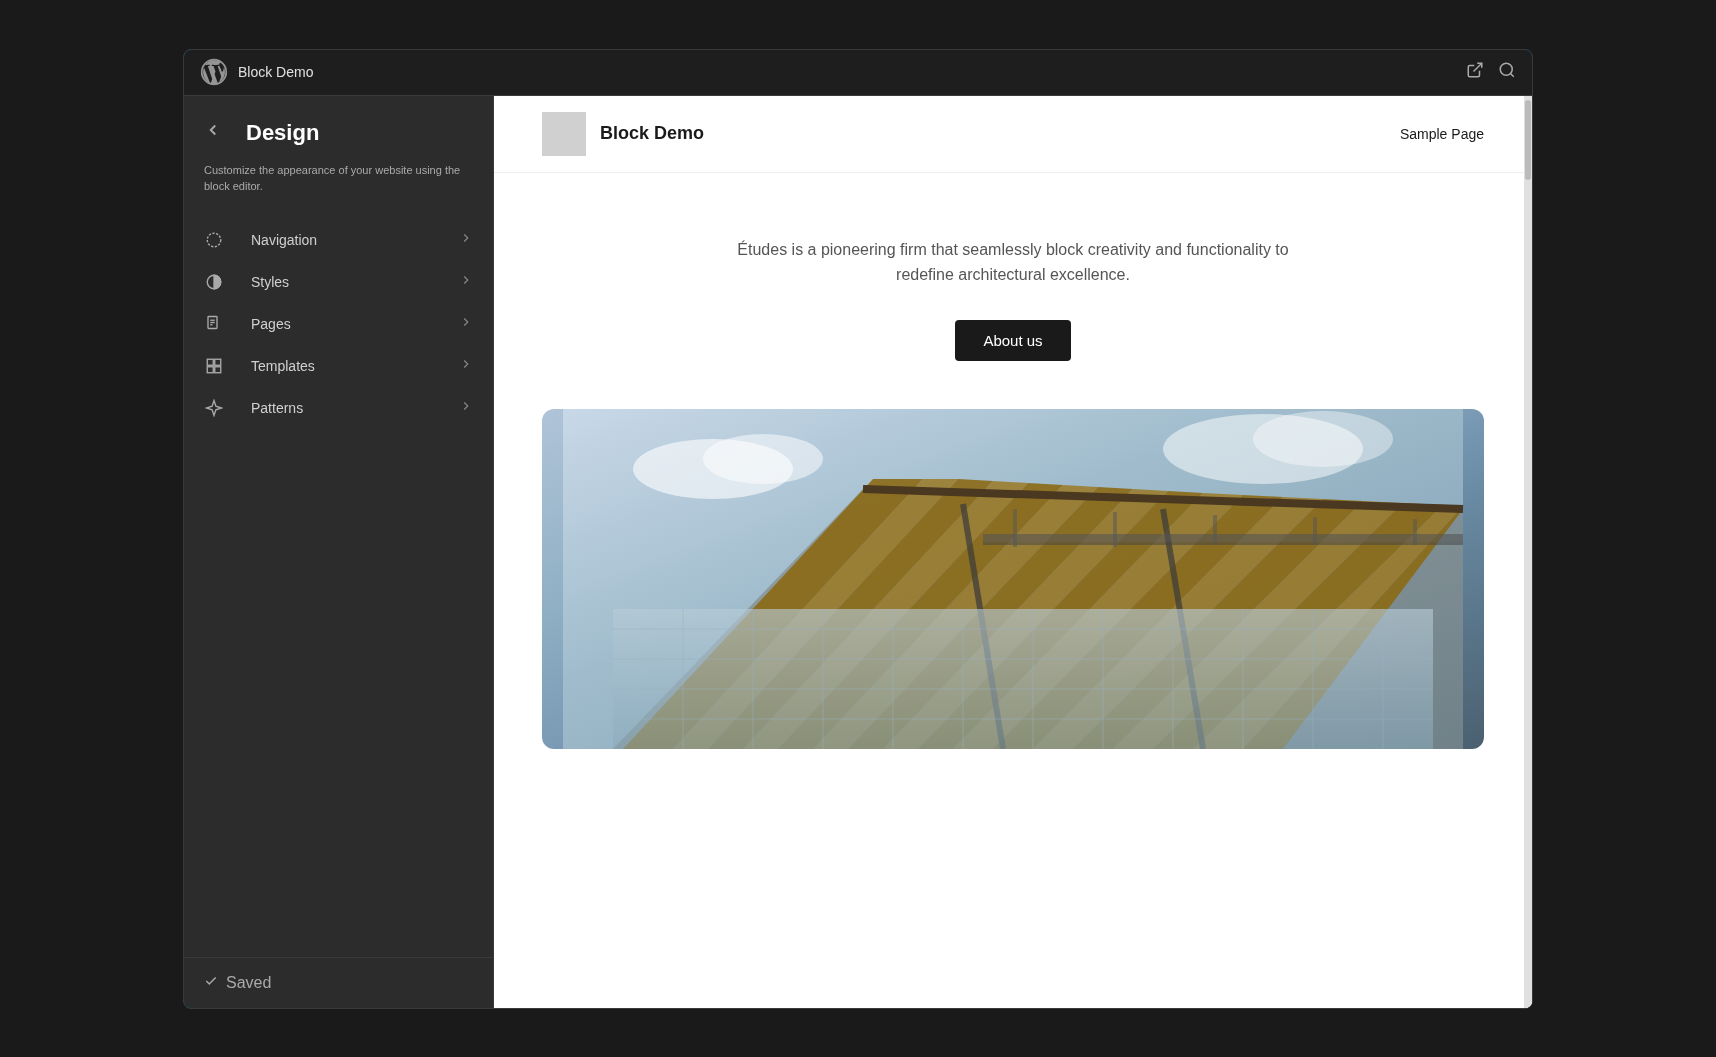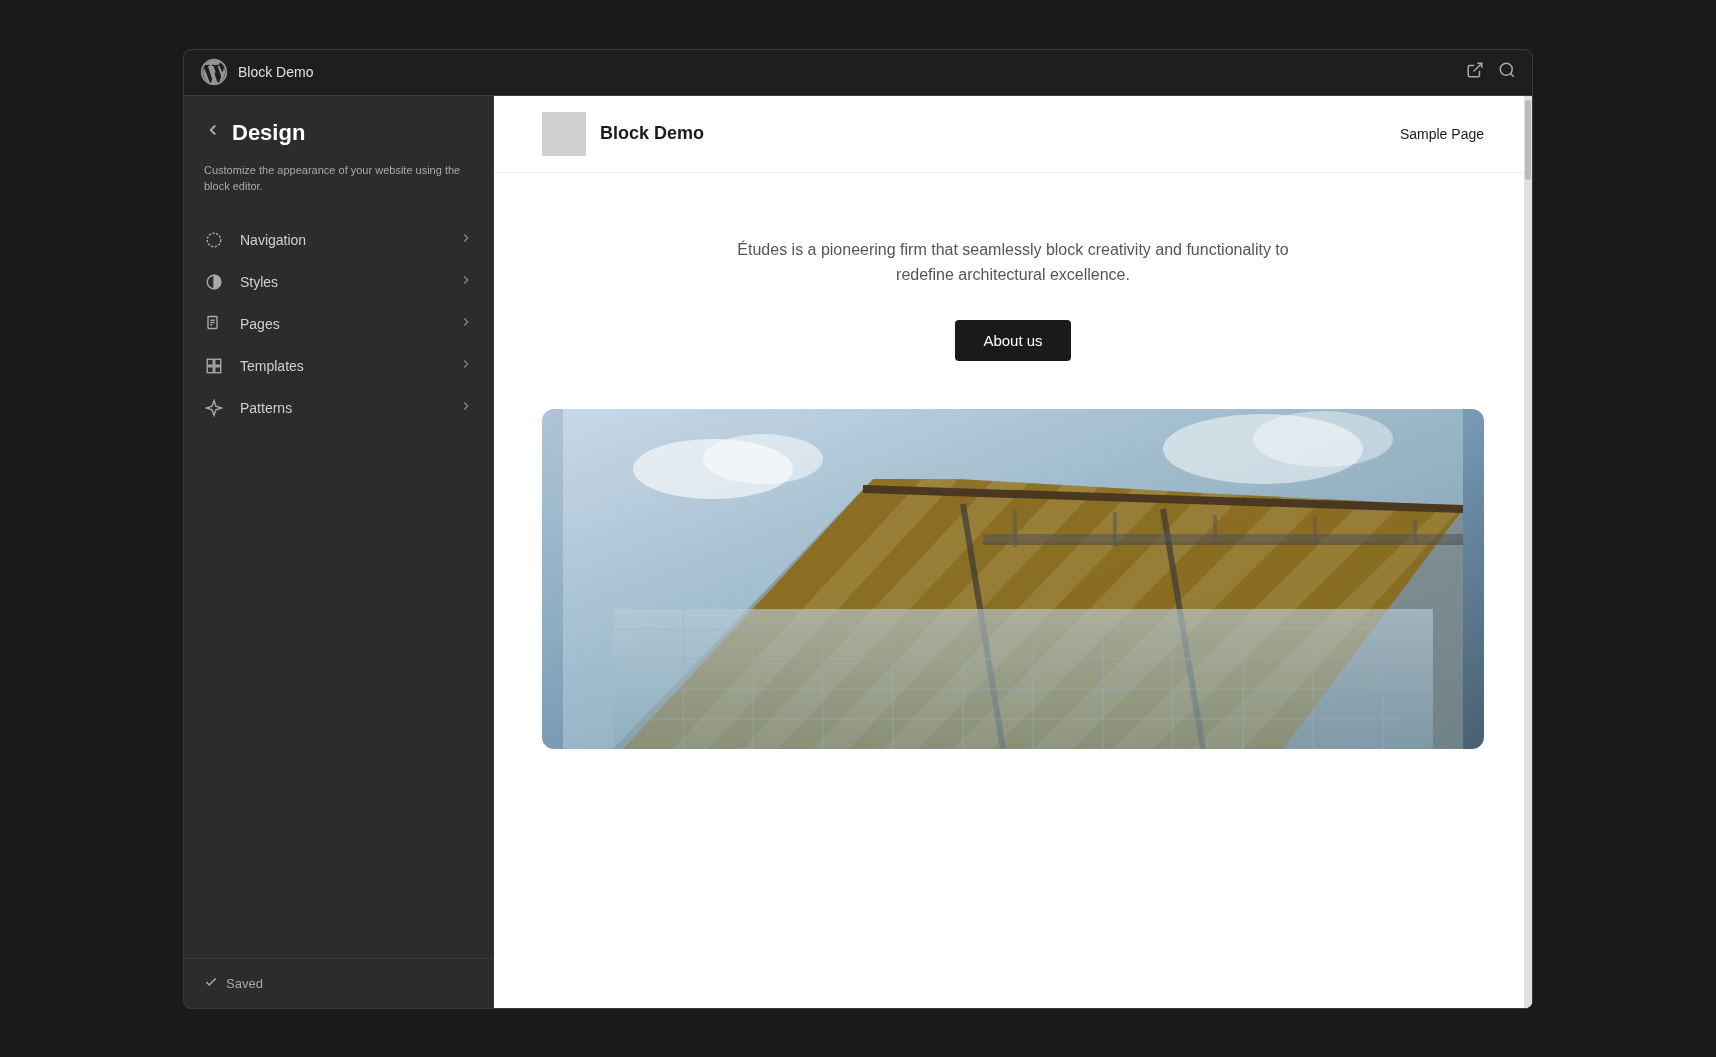--- a/index.html
+++ b/index.html
@@ -72,21 +72,21 @@
       flex-direction: column;
       flex-shrink: 0;
       border-right: 1px solid #3a3a3a;
       position: relative;
     }
 
     .sidebar-header {
       padding: 24px 20px 8px 20px;
       display: flex;
       align-items: center;
-      gap: 10px;
+      gap: 24px;
     }
     .back-arrow {
       color: #aaa;
       font-size: 18px;
       cursor: pointer;
       font-weight: 300;
     }
     .sidebar-title {
       color: #ffffff;
       font-size: 22px;
@@ -105,21 +105,21 @@
       padding: 4px 0;
     }
 
     .nav-item {
       display: flex;
       align-items: center;
       padding: 11px 20px;
       cursor: pointer;
       color: #d0d0d0;
       font-size: 14px;
-      gap: 16px;
+      gap: 27px;
       border-radius: 0;
       transition: background 0.15s;
     }
     .nav-item-icon {
       width: 20px;
       height: 20px;
       display: flex;
       align-items: center;
       justify-content: center;
       color: #aaa;
@@ -134,21 +134,21 @@
       font-size: 14px;
     }
 
     .sidebar-footer {
       padding: 16px 20px;
       border-top: 1px solid #3a3a3a;
       display: flex;
       align-items: center;
       gap: 8px;
       color: #aaa;
-      font-size: 13px;
+      font-size: 16px;
     }
     .saved-check {
       color: #aaa;
       font-size: 14px;
     }
 
     
     .preview-area {
       flex: 1;
       background: #f0f0f0;

